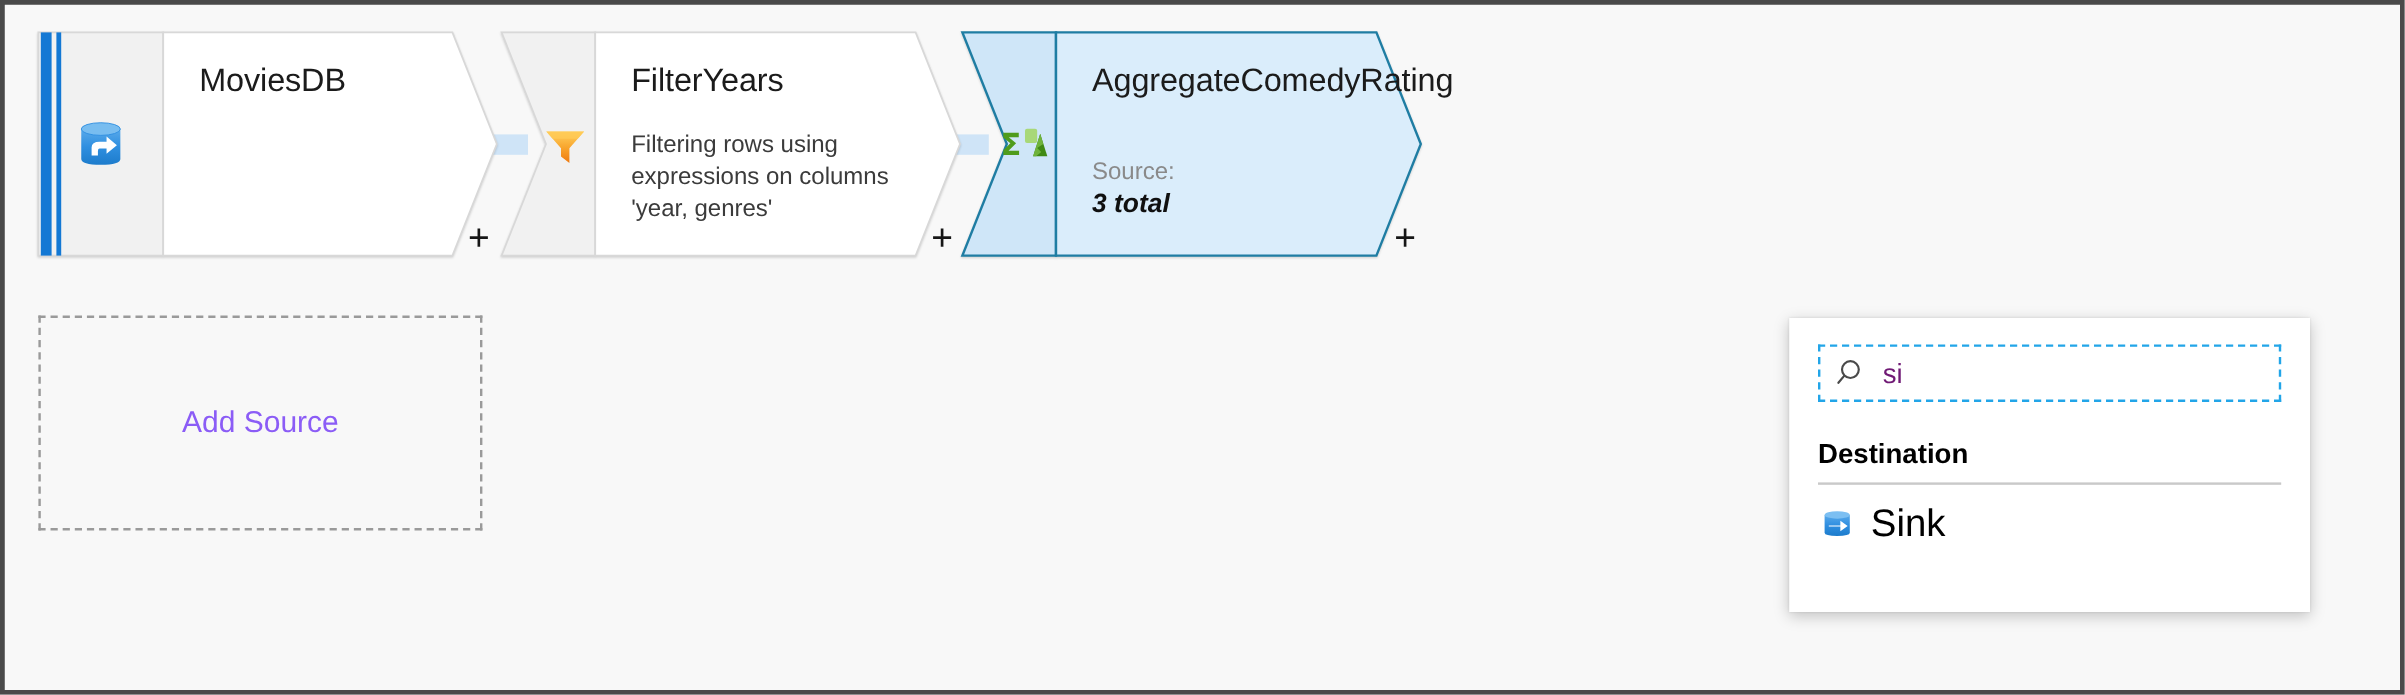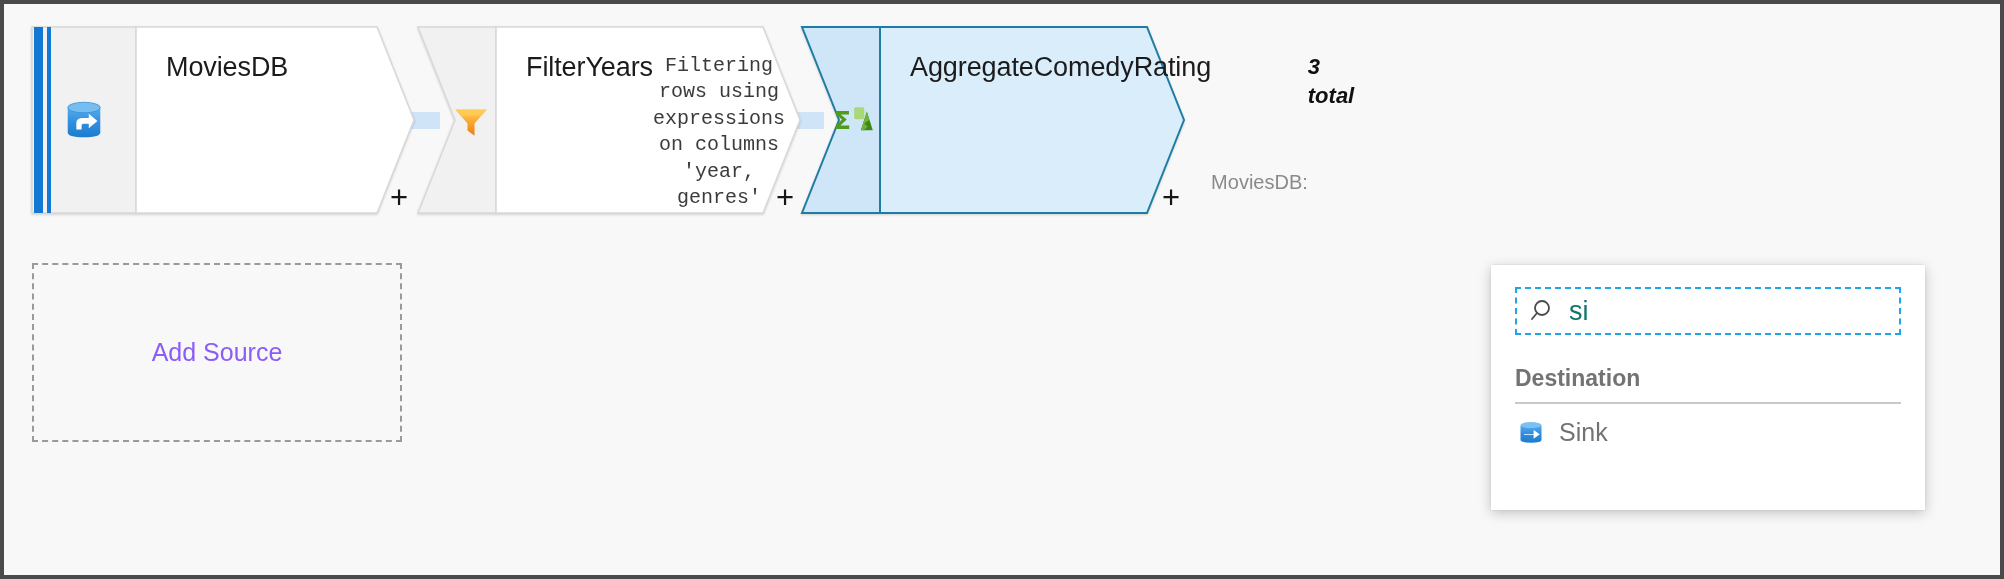--- a/index.html
+++ b/index.html
@@ -59,39 +59,39 @@
     pointer-events: none;
   }
 
   .node .content {
     position: absolute;
     top: 0;
     height: 100%;
     box-sizing: border-box;
     padding: 26px 30px 18px 30px;
     display: flex;
-    flex-direction: row;
+    flex-direction: column;
     pointer-events: none;
   }
 
   .node-title {
     font-size: 27px;
     color: #1b1b1b;
     line-height: 1.1;
     letter-spacing: -0.1px;
     white-space: nowrap;
   }
   .node-desc {
     margin-top: auto;
     font-size: 20px;
     color: #3b3b3b;
     line-height: 1.32;
     max-width: 100%;
   }
-  .node-desc.two-line { padding-bottom: 8px; font-family: Liberation Mono, monospace; }
+  .node-desc.two-line { padding-bottom: 8px; }
 
   .cols-label {
     margin-top: auto;
     font-size: 20px;
     color: #8a8a8a;
     line-height: 1.3;
   }
   .cols-value {
     font-size: 22px;
     color: #101010;
@@ -176,45 +176,45 @@
     height: 48px;
     border: 2px dashed #22a5e8;
     display: flex;
     align-items: center;
     padding: 0 12px;
     box-sizing: border-box;
     background: #fff;
   }
   .search-icon { width: 30px; height: 30px; flex: 0 0 auto; margin-right: 10px; }
   .search-value {
-    font-size: 27px;
-    color: #0f766e;
+    font-size: 23px;
+    color: #701a75;
     line-height: 1;
   }
 
   .panel-section-title {
     margin-top: 30px;
     font-size: 23px;
     font-weight: bold;
-    color: #737373;
+    color: #000000;
     padding-bottom: 10px;
     border-bottom: 2px solid #c9c9c9;
   }
 
   .panel-item {
     display: flex;
     align-items: center;
     gap: 14px;
     padding: 14px 2px;
     cursor: pointer;
   }
   .panel-item .item-icon { width: 28px; height: 28px; flex: 0 0 auto; }
   .panel-item .item-label {
-    font-size: 25px;
-    color: #737373;
+    font-size: 32px;
+    color: #000000;
   }
 </style>
 </head>
 <body>
 
 <div id="screen">
   <div class="canvas">
 
     <div class="connector" style="left:388px; width:48px;"></div>
 
@@ -275,21 +275,21 @@
               <stop offset="0" stop-color="#ffd25f"></stop>
               <stop offset="0.55" stop-color="#f8a22a"></stop>
               <stop offset="1" stop-color="#ef7a10"></stop>
             </linearGradient>
           </defs>
           <path d="M6,12 L42,12 L28,28 L28,42 L20,36 L20,28 Z" fill="url(#fg)"></path>
           <path d="M6,12 L42,12 L36,19 L12,19 Z" fill="#ffca55" opacity="0.75"></path>
         </svg>
       </div>
 
-      <div class="content" style="left:78px; width:276px;text-align:center;">
+      <div class="content" style="left:78px; width:276px;">
         <div class="node-title">FilterYears</div>
         <div class="node-desc two-line">Filtering rows using expressions on columns 'year, genres'</div>
       </div>
     </div>
 
     <div class="plus-btn" style="left:766px; top:178px;">+</div>
 
     <div class="node" style="left:798px; width:382px;">
       <div class="shape-wrap">
         <svg class="shape" width="382" height="186" viewBox="0 0 382 186" xmlns="http://www.w3.org/2000/svg">
@@ -302,21 +302,21 @@
         <svg width="44" height="40" viewBox="0 0 52 44" xmlns="http://www.w3.org/2000/svg">
           <text x="1" y="33" font-family="'DejaVu Sans', sans-serif" font-size="30" font-weight="bold" fill="#4f9c1c">Σ</text>
           <rect x="25" y="7" width="12" height="14" rx="2" fill="#a8d878"></rect>
           <path d="M33,34 L40,12 L47,34 Z" fill="#3f8a14"></path>
           <path d="M33,34 L40,12 L43,22 L37,26 L41,30 L36,34 Z" fill="#6fb33c"></path>
         </svg>
       </div>
 
       <div class="content" style="left:78px; width:280px;">
         <div class="node-title">AggregateComedyRating</div>
-        <div class="cols-label">MoviesDB:</div>
+        <div class="cols-label">Source:</div>
         <div class="cols-value">3 total</div>
       </div>
     </div>
 
     <div class="plus-btn" style="left:1152px; top:178px;">+</div>
 
     <div class="add-source">
       <span>Add Source</span>
     </div>
 

